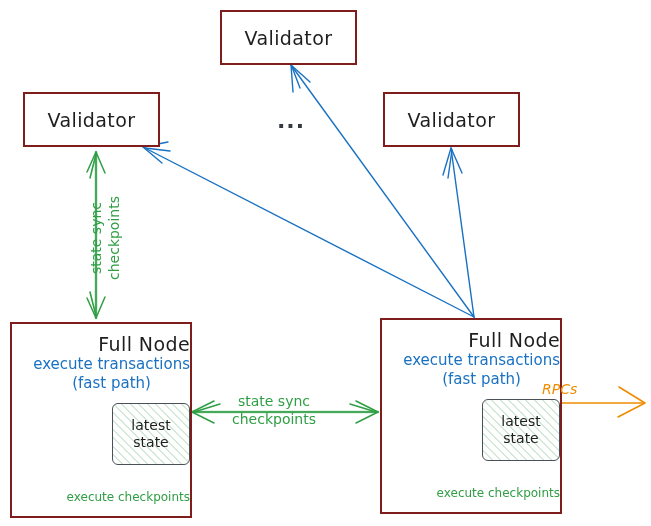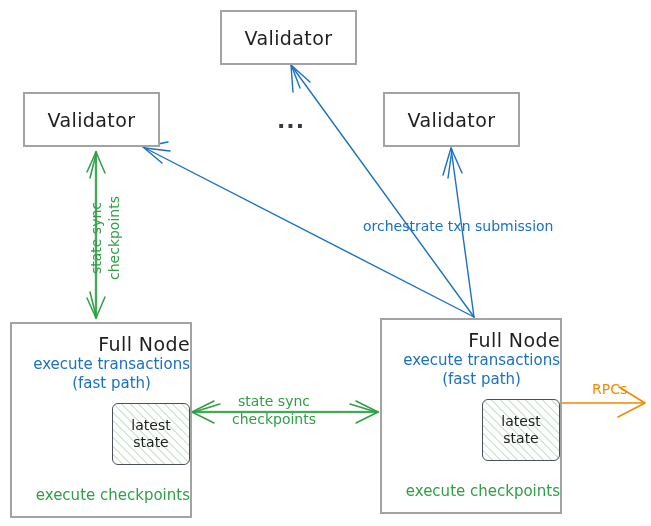--- a/index.html
+++ b/index.html
@@ -19,21 +19,21 @@
     position: absolute;
     left: 0;
     top: 0;
     width: 651px;
     height: 526px;
     pointer-events: none;
   }
   .node-box {
     position: absolute;
     box-sizing: border-box;
-    border: 2px solid #a3a3a3;
+    border: 2px solid #7f1d1d;
     background: #ffffff;
   }
   .node-title {
     font-size: 19px;
     color: #1e1e1e;
     text-align: center;
     font-family: "DejaVu Sans", sans-serif;
     letter-spacing: 0.4px;
   }
   .validator-box {
@@ -53,21 +53,21 @@
     letter-spacing: 0.4px;
   }
   .fn-blue {
     margin-top: 0;
     font-size: 15px;
     line-height: 1.25;
     color: #1971c2;
     text-align: center;
   }
   .fn-green-bottom {
-    font-size: 15px;
+    font-size: 12px;
     color: #2f9e44;
     text-align: center;
     margin-top: auto;
     margin-bottom: 12px;
   }
   .state-box {
     position: relative;
     width: 76px;
     height: 60px;
     margin-top: 10px;
@@ -205,27 +205,26 @@
       <div>execute transactions</div>
       <div>(fast path)</div>
     </div>
     <div class="state-box">
       <div class="state-line">latest</div>
       <div class="state-line">state</div>
     </div>
     <div class="fn-green-bottom">execute checkpoints</div>
   </div>
 
-  <div class="edge-label lbl-blue" style="left:363px; top:217px;">orchestrate txn submission</div>
 
   <div class="edge-label lbl-green" style="left:232px; top:392px; text-align:center;">
     <div>state sync</div>
     <div>checkpoints</div>
   </div>
 
   <div class="vert-label" style="left:88px; top:280px; transform:rotate(-90deg);">
     <div>state sync</div>
     <div>checkpoints</div>
   </div>
 
-  <div class="edge-label lbl-orange" style="left:592px; top:380px;">RPCs</div>
+  <div class="edge-label lbl-orange" style="left:542px; top:380px;font-style:italic;">RPCs</div>
 
 </div>
 
 </body></html>

